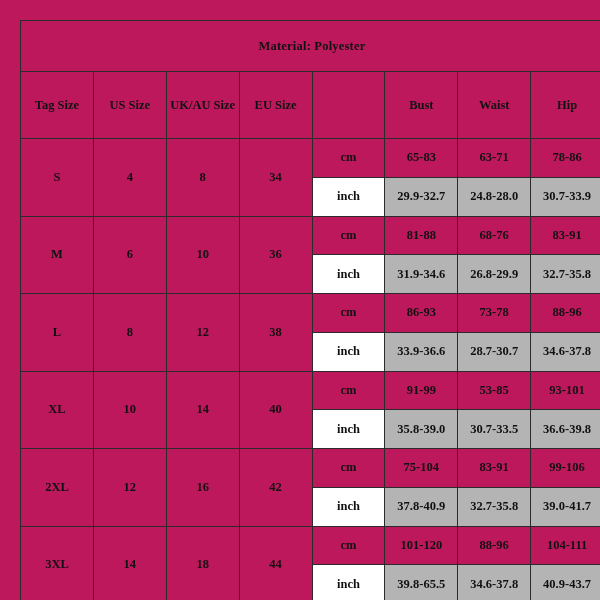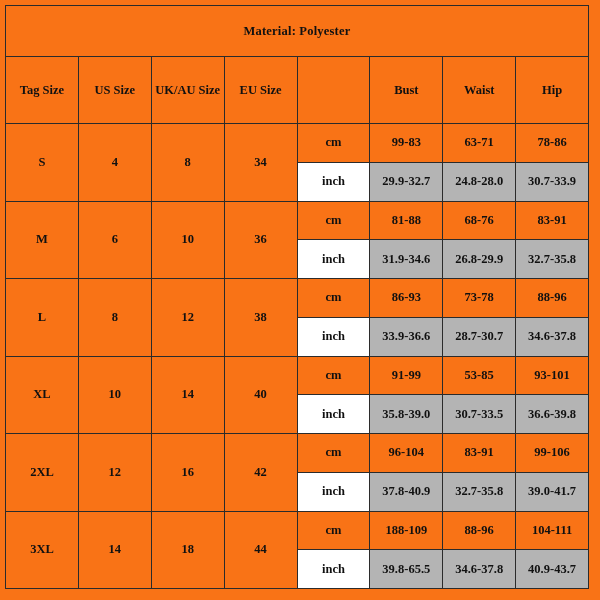--- a/index.html
+++ b/index.html
@@ -11,22 +11,22 @@
     width: 600px;
     height: 600px;
     font-family: "Liberation Serif", serif;
     color: #111111;
     overflow: hidden;
   }
   .sheet {
     width: 600px;
     height: 600px;
     box-sizing: border-box;
-    padding: 5px;
-    background: #f97316;
+    padding: 20px;
+    background: #be185d;
   }
   table.size-chart {
     width: 584px;
     height: 584px;
     border-collapse: collapse;
     table-layout: fixed;
   }
   table.size-chart td {
     border: 1px solid #2b2b2b;
     text-align: center;
@@ -93,21 +93,21 @@
         <td class="head-cell col-m">Waist</td>
         <td class="head-cell col-m">Hip</td>
       </tr>
 
       <tr class="cm-row">
         <td class="size-cell" rowspan="2">S</td>
         <td class="size-cell" rowspan="2">4</td>
         <td class="size-cell" rowspan="2">8</td>
         <td class="size-cell" rowspan="2">34</td>
         <td class="unit-cell">cm</td>
-        <td class="val-cell">99-83</td>
+        <td class="val-cell">65-83</td>
         <td class="val-cell">63-71</td>
         <td class="val-cell">78-86</td>
       </tr>
       <tr class="inch-row">
         <td class="unit-cell">inch</td>
         <td class="val-cell">29.9-32.7</td>
         <td class="val-cell">24.8-28.0</td>
         <td class="val-cell">30.7-33.9</td>
       </tr>
 
@@ -161,38 +161,38 @@
         <td class="val-cell">30.7-33.5</td>
         <td class="val-cell">36.6-39.8</td>
       </tr>
 
       <tr class="cm-row">
         <td class="size-cell" rowspan="2">2XL</td>
         <td class="size-cell" rowspan="2">12</td>
         <td class="size-cell" rowspan="2">16</td>
         <td class="size-cell" rowspan="2">42</td>
         <td class="unit-cell">cm</td>
-        <td class="val-cell">96-104</td>
+        <td class="val-cell">75-104</td>
         <td class="val-cell">83-91</td>
         <td class="val-cell">99-106</td>
       </tr>
       <tr class="inch-row">
         <td class="unit-cell">inch</td>
         <td class="val-cell">37.8-40.9</td>
         <td class="val-cell">32.7-35.8</td>
         <td class="val-cell">39.0-41.7</td>
       </tr>
 
       <tr class="cm-row">
         <td class="size-cell" rowspan="2">3XL</td>
         <td class="size-cell" rowspan="2">14</td>
         <td class="size-cell" rowspan="2">18</td>
         <td class="size-cell" rowspan="2">44</td>
         <td class="unit-cell">cm</td>
-        <td class="val-cell">188-109</td>
+        <td class="val-cell">101-120</td>
         <td class="val-cell">88-96</td>
         <td class="val-cell">104-111</td>
       </tr>
       <tr class="inch-row">
         <td class="unit-cell">inch</td>
         <td class="val-cell">39.8-65.5</td>
         <td class="val-cell">34.6-37.8</td>
         <td class="val-cell">40.9-43.7</td>
       </tr>
     </tbody>

